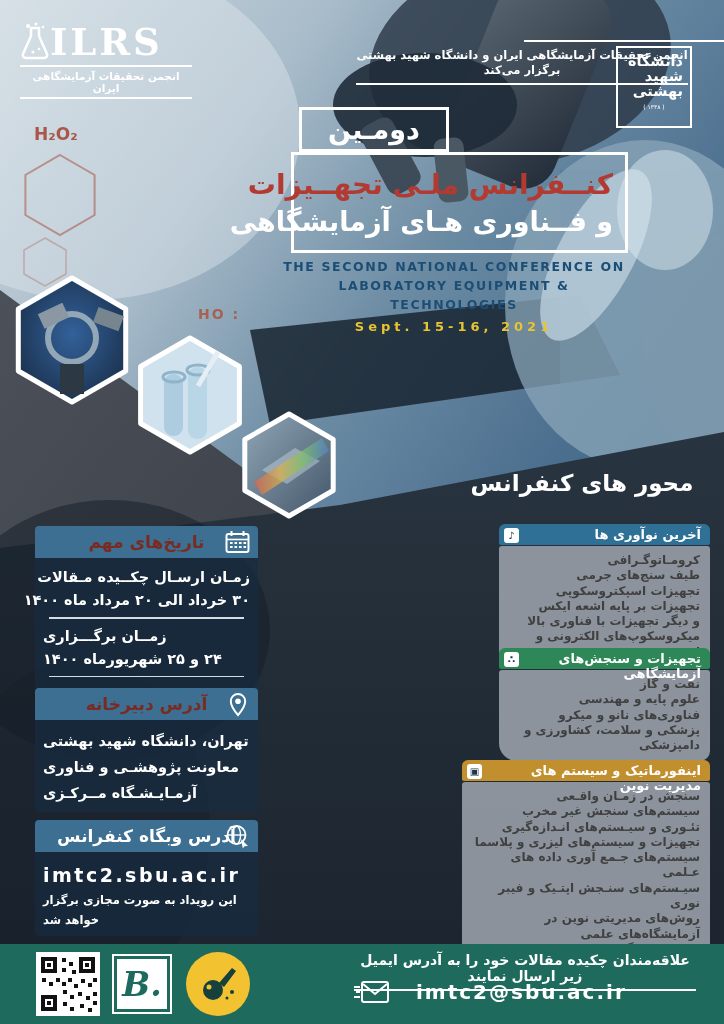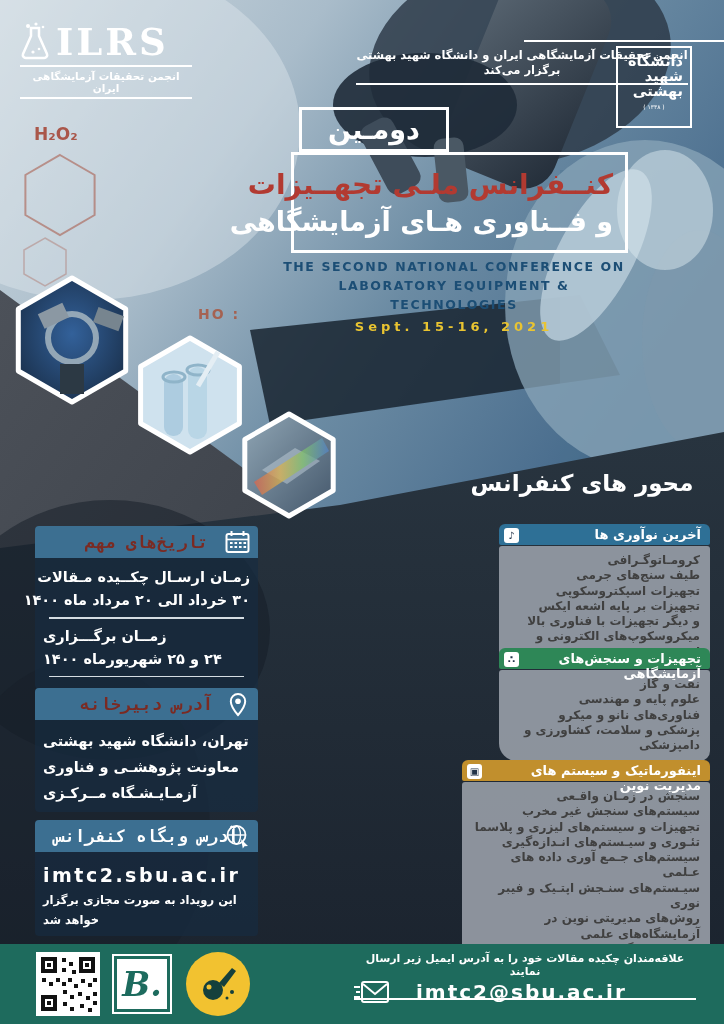--- a/index.html
+++ b/index.html
@@ -12,21 +12,21 @@
   
   .bg-art{position:absolute;inset:0;}
 
   
   .formula{position:absolute;color:rgba(163,64,47,.85);font-weight:bold;}
   .formula1{left:34px;top:124px;font-size:17px;}
   .formula2{left:198px;top:306px;font-size:14px;letter-spacing:2px;color:rgba(170,80,55,.8);}
 
   
   .ilrs{left:20px;top:22px;width:172px;color:#fff;}
-  .ilrs-row{display:flex;align-items:center;gap:6px;}
+  .ilrs-row{display:flex;align-items:center;gap:0;}
   .ilrs-name{font-family:"DejaVu Serif",serif;font-weight:bold;font-size:37px;letter-spacing:3px;line-height:1;}
   .ilrs-rule{height:2px;background:#fff;margin:3px 0 2px 0;}
   .ilrs-sub{font-size:10.5px;font-weight:bold;text-align:center;padding:1px 0 3px 0;}
   .ilrs-rule2{height:1.5px;background:#fff;}
 
   .org-line{right:36px;top:48px;width:332px;color:#fff;font-size:11.5px;font-weight:bold;
             text-align:center;line-height:1.3;}
   .org-underline{position:absolute;left:0;right:0;bottom:-7px;height:2px;background:#fff;}
   .org-overline{position:absolute;right:-36px;top:-8px;width:200px;height:2px;background:#fff;}
 
@@ -58,21 +58,21 @@
              padding:7px 10px 8px 8px;color:#404040;font-size:12px;font-weight:bold;
              text-align:right;line-height:15.3px;}
   .card1{top:524px;width:211px;}
   .card2{top:648px;width:211px;}
   .card3{top:760px;width:248px;}
 
   
   .ibox{position:absolute;left:35px;width:223px;background:rgba(22,44,66,.63);border-radius:4px;}
   .ibox-head{position:relative;height:32px;background:#3c6f91;border-radius:4px 4px 0 0;
              display:flex;align-items:center;justify-content:center;}
-  .ibox-title{font-size:17px;font-weight:bold;font-family:Liberation Mono, monospace;}
+  .ibox-title{font-size:17px;font-weight:bold;}
   .head-maroon{color:#7b2a22;}
   .head-white{color:#fff;}
   .ibox-icon{position:absolute;right:8px;top:4px;}
   .ibox-body{padding:8px 8px 6px 8px;color:#fff;text-align:left;}
   .d-row{font-size:14.5px;font-weight:bold;line-height:23px;white-space:nowrap;}
   .d-sep{height:1.5px;background:#d5dde3;width:94%;margin:5px auto 6px auto;}
   .a-row{font-size:14.5px;font-weight:bold;line-height:26px;white-space:nowrap;}
   .w-url{font-size:19px;font-weight:bold;letter-spacing:2.5px;line-height:30px;direction:ltr;}
   .w-note{font-size:11.5px;font-weight:bold;line-height:20px;}
   .box-dates{top:526px;}
@@ -82,22 +82,22 @@
   
   .footer{left:0;top:944px;width:724px;height:80px;background:#1e6b5d;}
   .qr{position:absolute;left:36px;top:8px;width:64px;height:64px;background:#fff;border-radius:2px;padding:0;}
   .blogo{position:absolute;left:112px;top:10px;width:60px;height:60px;background:#1e6b5d;border:2px solid #fff;
          box-sizing:border-box;padding:3px;}
   .blogo-in{width:100%;height:100%;background:#fff;display:flex;align-items:center;justify-content:center;
             font-family:"DejaVu Serif",serif;font-style:italic;font-weight:bold;font-size:33px;color:#1d6b5e;
             line-height:1;}
   .flask-circle{position:absolute;left:186px;top:8px;width:64px;height:64px;border-radius:50%;background:#f2c230;
                 display:flex;align-items:center;justify-content:center;}
-  .cta{position:absolute;right:28px;top:8px;width:342px;color:#fff;font-size:11px;font-weight:bold;
-       text-align:center;border-bottom:2.5px solid #fff;padding-bottom:20px;}
+  .cta{position:absolute;right:28px;top:8px;width:342px;color:#fff;font-size:14px;font-weight:bold;
+       text-align:center;border-bottom:2.5px solid #fff;padding-bottom:5px;}
   .email-row{position:absolute;right:28px;top:36px;width:342px;display:flex;align-items:center;
              gap:26px;}
   .email-text{color:#fff;font-size:20px;font-weight:bold;letter-spacing:2px;}
 </style>
 </head>
 <body>
 
 <div class="poster">
 
   <svg class="bg-art" width="724" height="1024" viewBox="0 0 724 1024" aria-hidden="true">
@@ -266,22 +266,22 @@
   </div>
 
   <div class="card card3">
     <div class="card-head rtl" style="background: rgb(193, 143, 45);">
       <span>اینفورماتیک و سیستم های مدیریت نوین</span>
       <span class="card-icon">▣</span>
     </div>
     <div class="card-body rtl">
         <div class="card-line">سنجش در زمـان واقـعی</div>
         <div class="card-line">سیستم‌های سنجش غیر مخرب</div>
+        <div class="card-line">تئـوری و سیـستم‌های انـدازه‌گیری</div>
         <div class="card-line">تجهیزات و سیستم‌های لیزری و پلاسما</div>
-        <div class="card-line">تئـوری و سیـستم‌های انـدازه‌گیری</div>
         <div class="card-line">سیستم‌های جـمع آوری داده های عـلمی</div>
         <div class="card-line">سیـستم‌های سنـجش اپتـیک و فیبر نوری</div>
         <div class="card-line">روش‌های مدیریتی نوین در آزمایشگاه‌های علمی</div>
         <div class="card-line">پردازش سیگنال و تصویر در سنجش های آزمایشگاهی</div>
       </div>
   </div>
 
   <div class="ibox box-dates">
     <div class="ibox-head">
       <span class="ibox-title head-maroon rtl">تاریخ‌های مهم</span>

